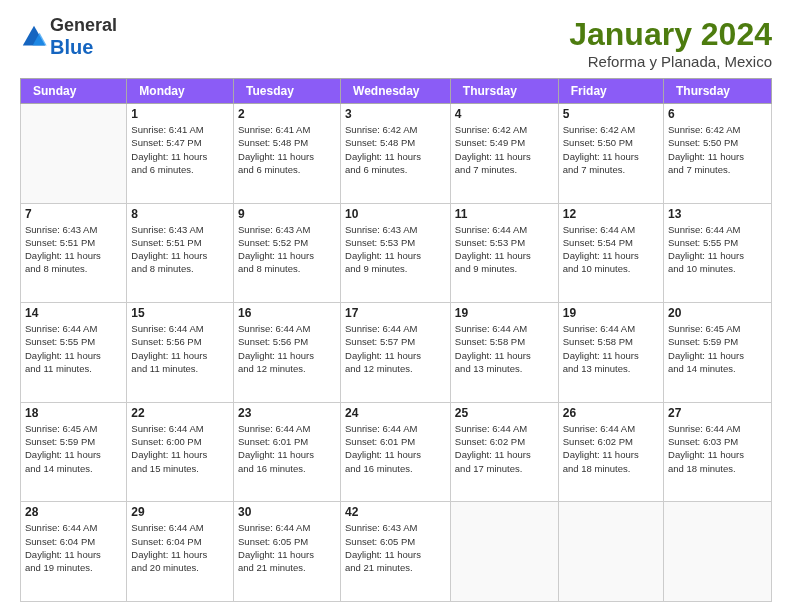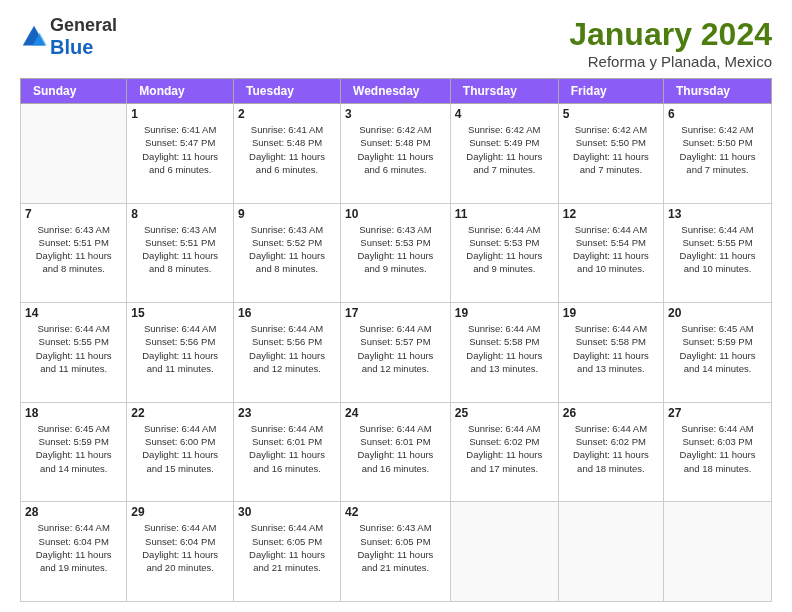--- a/index.html
+++ b/index.html
@@ -89,21 +89,20 @@
     .day-number {
       font-size: 12px;
       font-weight: bold;
       display: block;
       margin-bottom: 2px;
     }
     .day-info {
       font-size: 9.5px;
       color: #333;
       line-height: 1.4;
-      text-align: center;
     }
   </style>
 </head>
 <body>
 
 <div class="page">
   <div class="header">
     <div class="logo">
       <svg class="logo-icon" viewBox="0 0 40 40">
         <polygon points="20,4 36,32 4,32" fill="#1565c0"></polygon>

